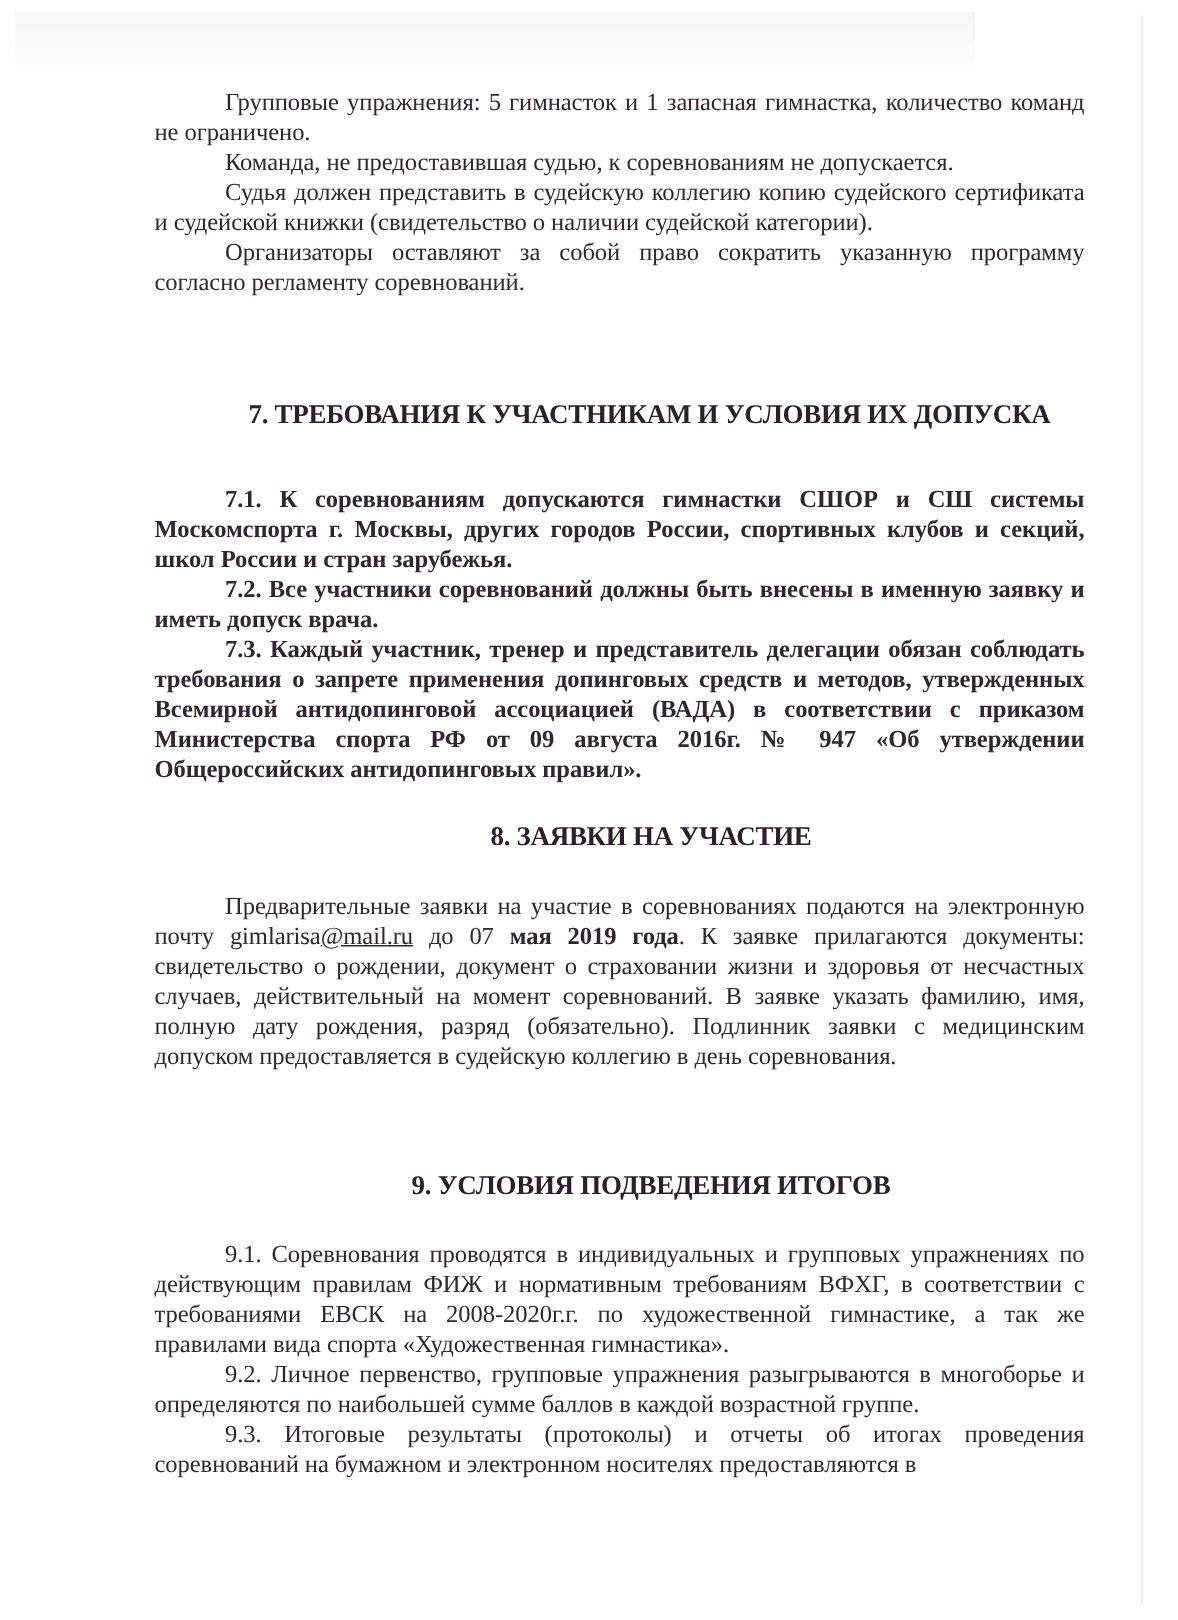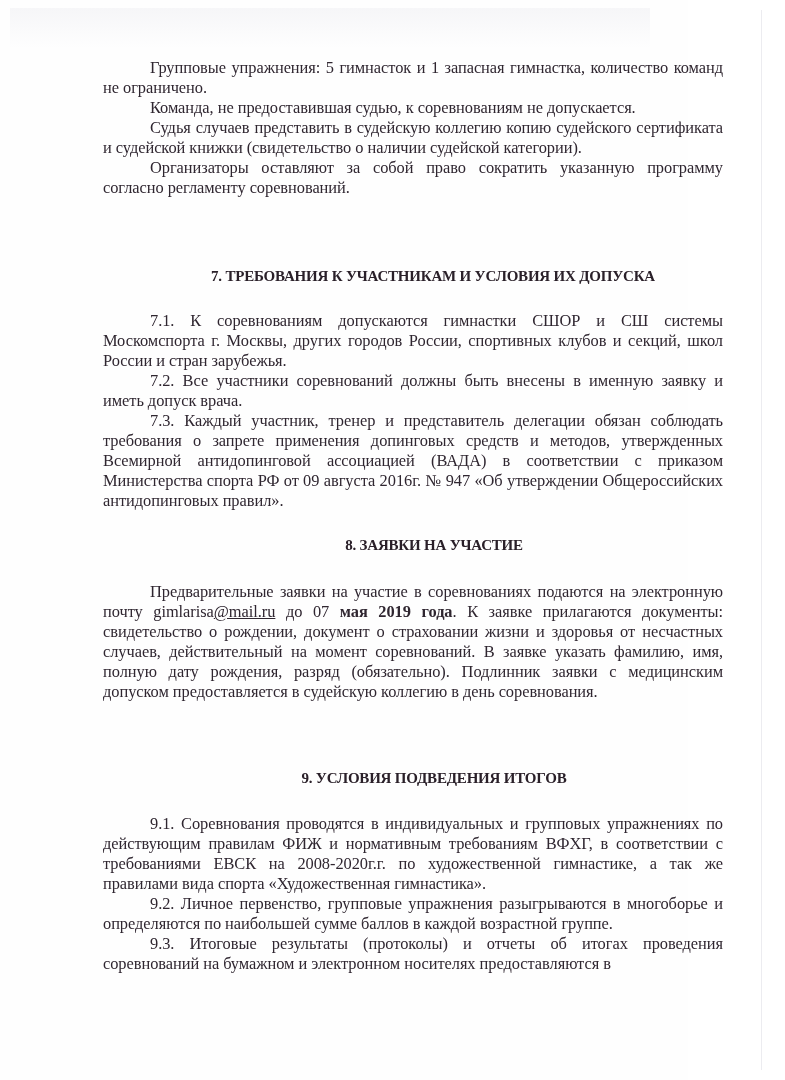--- a/index.html
+++ b/index.html
@@ -45,50 +45,50 @@
     p {
       margin: 0;
       font-size: 16.4px;
       line-height: 20px;
       text-align: justify;
       text-indent: 47px;
       letter-spacing: -0.05px;
     }
     h2 {
       margin: 0;
-      font-size: 15px;
+      font-size: 18px;
       font-weight: bold;
       text-align: center;
       line-height: 20px;
       letter-spacing: -0.2px;
       color: #2a2029;
     }
     .b { font-weight: bold; }
     .u { text-decoration: underline; }
     .sec-intro p:last-child { margin-bottom: 0; }
     #h7 { margin-top: 68px; padding-left: 40px; }
-    #s7 { margin-top: 25px; }
+    #s7 { margin-top: 37px; font-weight: bold; }
     #h8 { margin-top: 24px; padding-left: 42px; }
     #s8 { margin-top: 27px; }
     #h9 { margin-top: 66px; padding-left: 42px; }
     #s9 { margin-top: 26px; }
   </style>
 </head>
 <body>
 
 <div class="page">
   <div class="top-shade"></div>
   <div class="page-edge"></div>
 
   <div class="content">
 
     <div class="sec-intro">
       <p>Групповые упражнения: 5 гимнасток и 1 запасная гимнастка, количество команд не ограничено.</p>
       <p>Команда, не предоставившая судью, к соревнованиям не допускается.</p>
-      <p>Судья случаев представить в судейскую коллегию копию судейского сертификата и судейской книжки (свидетельство о наличии судейской категории).</p>
+      <p>Судья должен представить в судейскую коллегию копию судейского сертификата и судейской книжки (свидетельство о наличии судейской категории).</p>
       <p>Организаторы оставляют за собой право сократить указанную программу согласно регламенту соревнований.</p>
     </div>
 
     <h2 id="h7">7. ТРЕБОВАНИЯ К УЧАСТНИКАМ И УСЛОВИЯ ИХ ДОПУСКА</h2>
     <div id="s7">
       <p>7.1. К соревнованиям допускаются гимнастки СШОР и СШ системы Москомспорта г. Москвы, других городов России, спортивных клубов и секций, школ России и стран зарубежья.</p>
       <p>7.2. Все участники соревнований должны быть внесены в именную заявку и иметь допуск врача.</p>
       <p>7.3. Каждый участник, тренер и представитель делегации обязан соблюдать требования о запрете применения допинговых средств и методов, утвержденных Всемирной антидопинговой ассоциацией (ВАДА) в соответствии с приказом Министерства спорта РФ от 09 августа 2016г. № 947 «Об утверждении Общероссийских антидопинговых правил».</p>
     </div>
 

